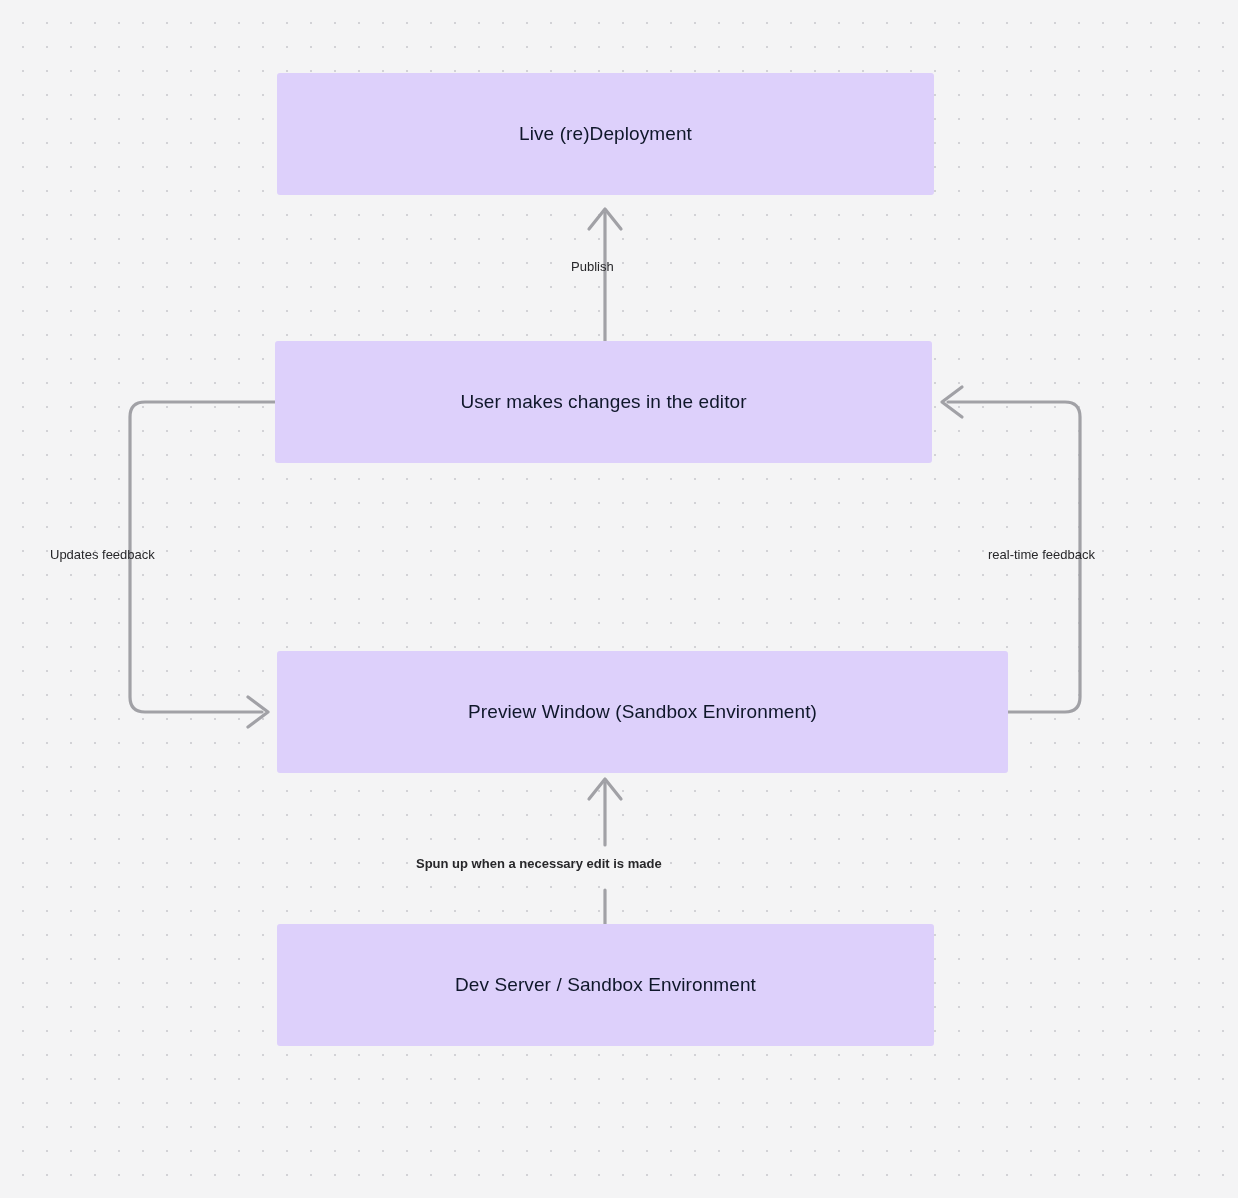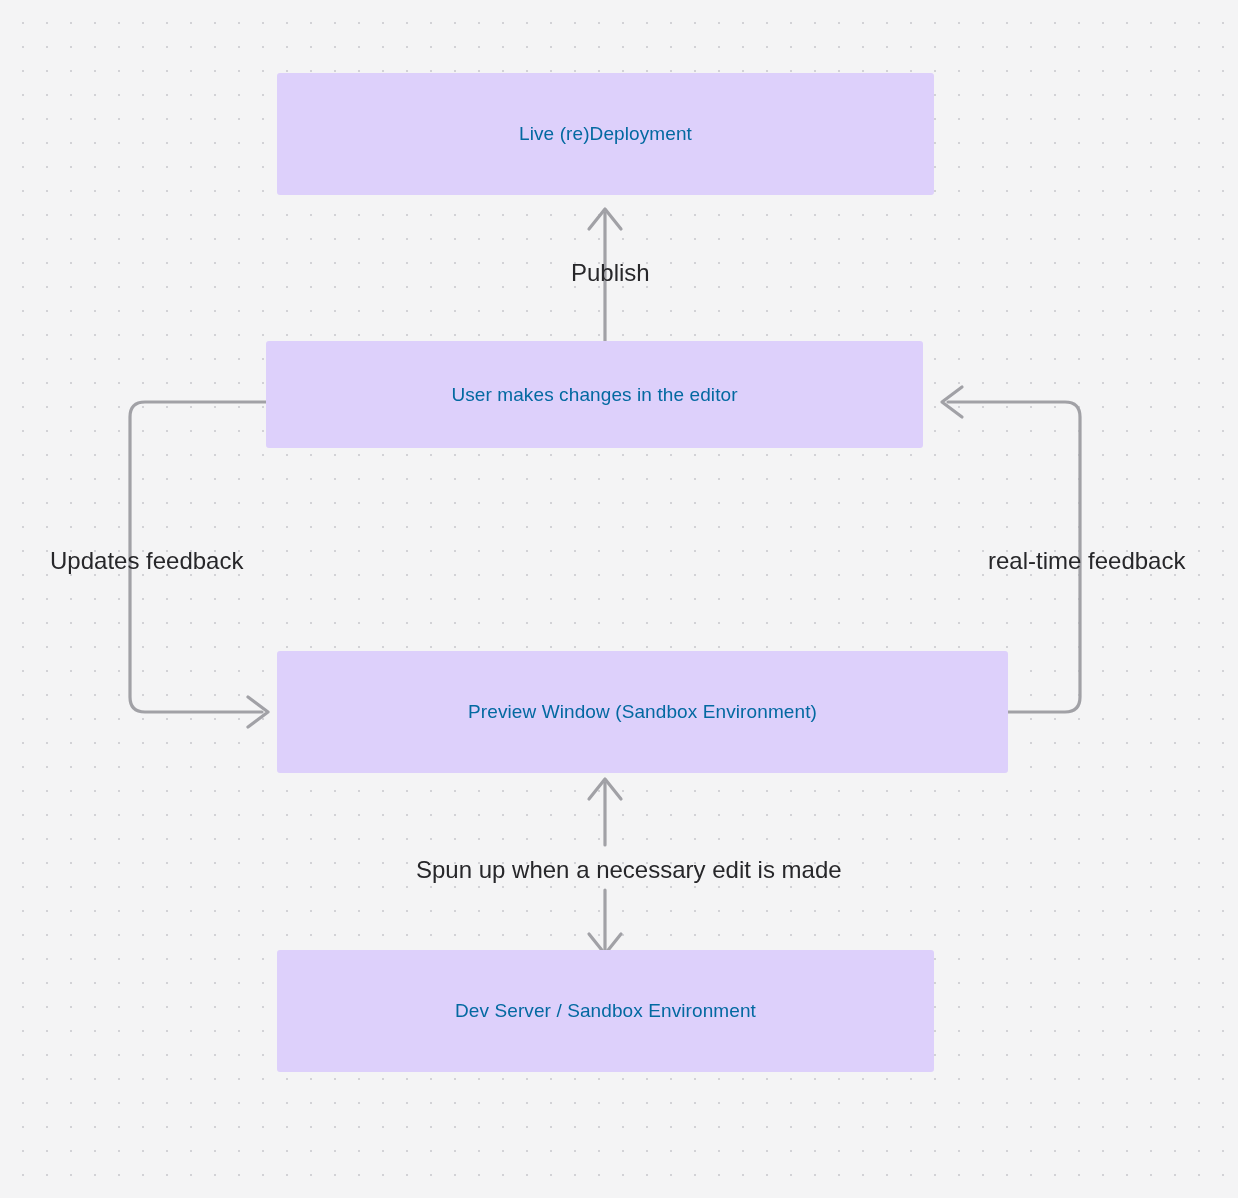--- a/index.html
+++ b/index.html
@@ -20,31 +20,31 @@
     background-position: 11px 11px;
     overflow: hidden;
   }
   .node {
     position: absolute;
     background: #ddd0fb;
     border-radius: 3px;
     display: flex;
     align-items: center;
     justify-content: center;
-    color: #0369a1;
+    color: #0f172a;
     font-size: 19px;
     letter-spacing: 0.1px;
     text-align: center;
     box-sizing: border-box;
     padding: 0 28px;
   }
   .edge-label {
     position: absolute;
     color: #27272a;
-    font-size: 24px;
+    font-size: 13px;
     white-space: nowrap;
     background: transparent;
   }
   svg.edges {
     position: absolute;
     left: 0;
     top: 0;
     width: 1238px;
     height: 1198px;
     overflow: visible;
@@ -91,33 +91,33 @@
       <path class="arrow-head" d="M589,799 L605,779 L621,799"></path>
       <path class="edge-path" d="M605,890 L605,950"></path>
       <path class="arrow-head" d="M589,934 L605,954 L621,934"></path>
     </g>
   </svg>
 
   <div class="node" style="left:277px; top:73px; width:657px; height:122px;">
     <span>Live (re)Deployment</span>
   </div>
 
-  <div class="node" style="left:266px; top:341px; width:657px; height:107px;">
+  <div class="node" style="left:275px; top:341px; width:657px; height:122px;">
     <span>User makes changes in the editor</span>
   </div>
 
   <div class="node" style="left:277px; top:651px; width:731px; height:122px;">
     <span>Preview Window (Sandbox Environment)</span>
   </div>
 
-  <div class="node" style="left:277px; top:950px; width:657px; height:122px;">
+  <div class="node" style="left:277px; top:924px; width:657px; height:122px;">
     <span>Dev Server / Sandbox Environment</span>
   </div>
 
   <div class="edge-label" style="left:571px; top:259px;">Publish</div>
 
   <div class="edge-label" style="left:50px; top:547px;">Updates feedback</div>
 
   <div class="edge-label" style="left:988px; top:547px;">real-time feedback</div>
 
-  <div class="edge-label" style="left:416px; top:856px;">Spun up when a necessary edit is made</div>
+  <div class="edge-label" style="left:416px; top:856px;font-weight:bold;">Spun up when a necessary edit is made</div>
 
 </div>
 
 </body></html>

